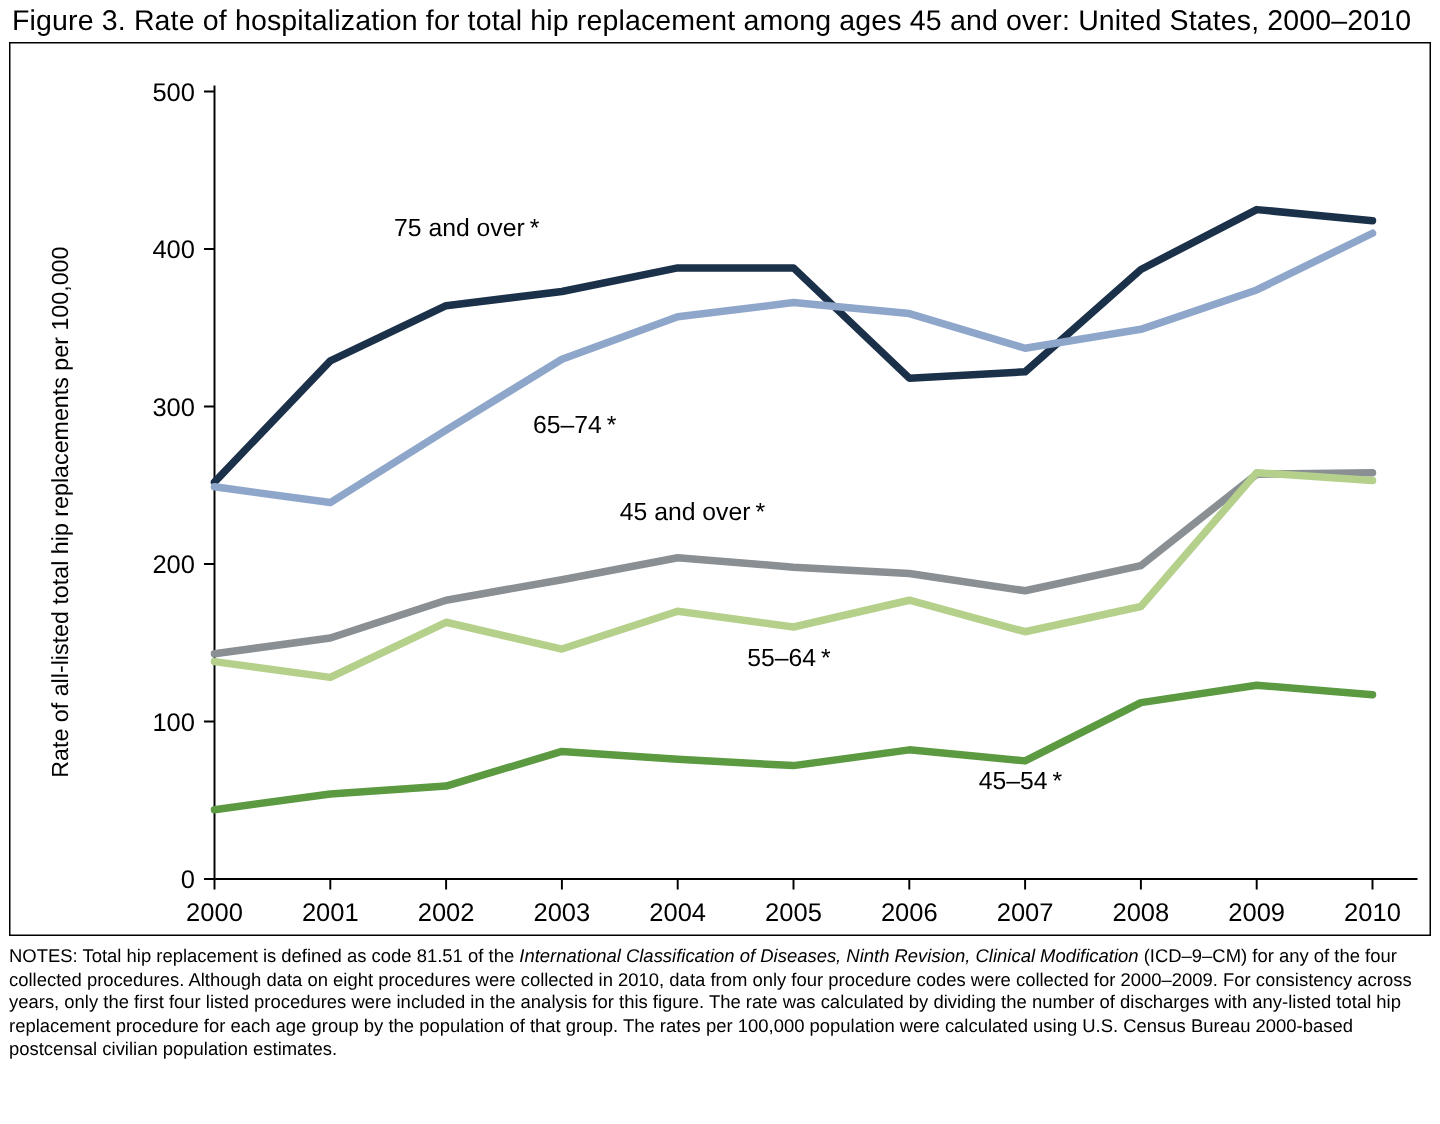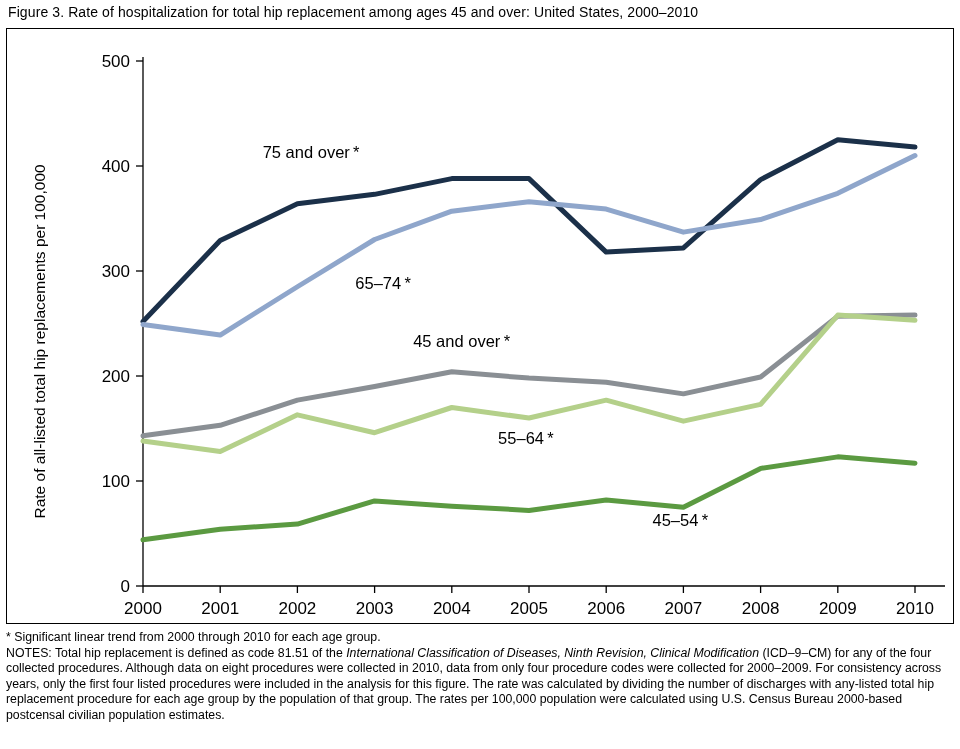--- a/index.html
+++ b/index.html
@@ -17,21 +17,21 @@
   .page {
     position: relative;
     width: 960px;
     height: 749px;
     box-sizing: border-box;
   }
   .fig-title {
     position: absolute;
     left: 8px;
     top: 4px;
-    font-size: 14px;
+    font-size: 19px;
     color: #000;
     letter-spacing: 0.1px;
     white-space: nowrap;
   }
   .chart-box {
     position: absolute;
     left: 6px;
     top: 28px;
     width: 948px;
     height: 596px;
@@ -117,17 +117,16 @@
         <polyline points="136,510.8 213.2,500.3 290.4,495.05 367.6,471.95 444.8,477.2 522,481.4 599.2,470.9 676.4,478.25 753.6,439.4 830.8000000000001,427.85 908,434.15" fill="none" stroke="#5b9a41" stroke-width="5" stroke-linejoin="round" stroke-linecap="round"></polyline>
         <text x="255.6599999999965" y="128.60000000000002" font-size="16.5" fill="#000" text-anchor="start">75 and over *</text>
         <text x="348.3" y="259.85" font-size="16.5" fill="#000" text-anchor="start">65–74 *</text>
         <text x="406.2" y="317.6" font-size="16.5" fill="#000" text-anchor="start">45 and over *</text>
         <text x="491.119999999993" y="415.25" font-size="16.5" fill="#000" text-anchor="start">55–64 *</text>
         <text x="645.5199999999929" y="497.15" font-size="16.5" fill="#000" text-anchor="start">45–54 *</text>
       </svg>
   </div>
 
   <div class="footnotes">
-    <p>* Significant linear trend from 2000 through 2010 for each age group.</p>
     <p><span>NOTES: Total hip replacement is defined as code 81.51 of the </span><span class="ital">International Classification of Diseases, Ninth Revision, Clinical Modification</span><span> (ICD–9–CM) for any of the four collected procedures. Although data on eight procedures were collected in 2010, data from only four procedure codes were collected for 2000–2009. For consistency across years, only the first four listed procedures were included in the analysis for this figure. The rate was calculated by dividing the number of discharges with any-listed total hip replacement procedure for each age group by the population of that group. The rates per 100,000 population were calculated using U.S. Census Bureau 2000-based postcensal civilian population estimates.</span></p>
   </div>
 
 </div>
 
 </body></html>

